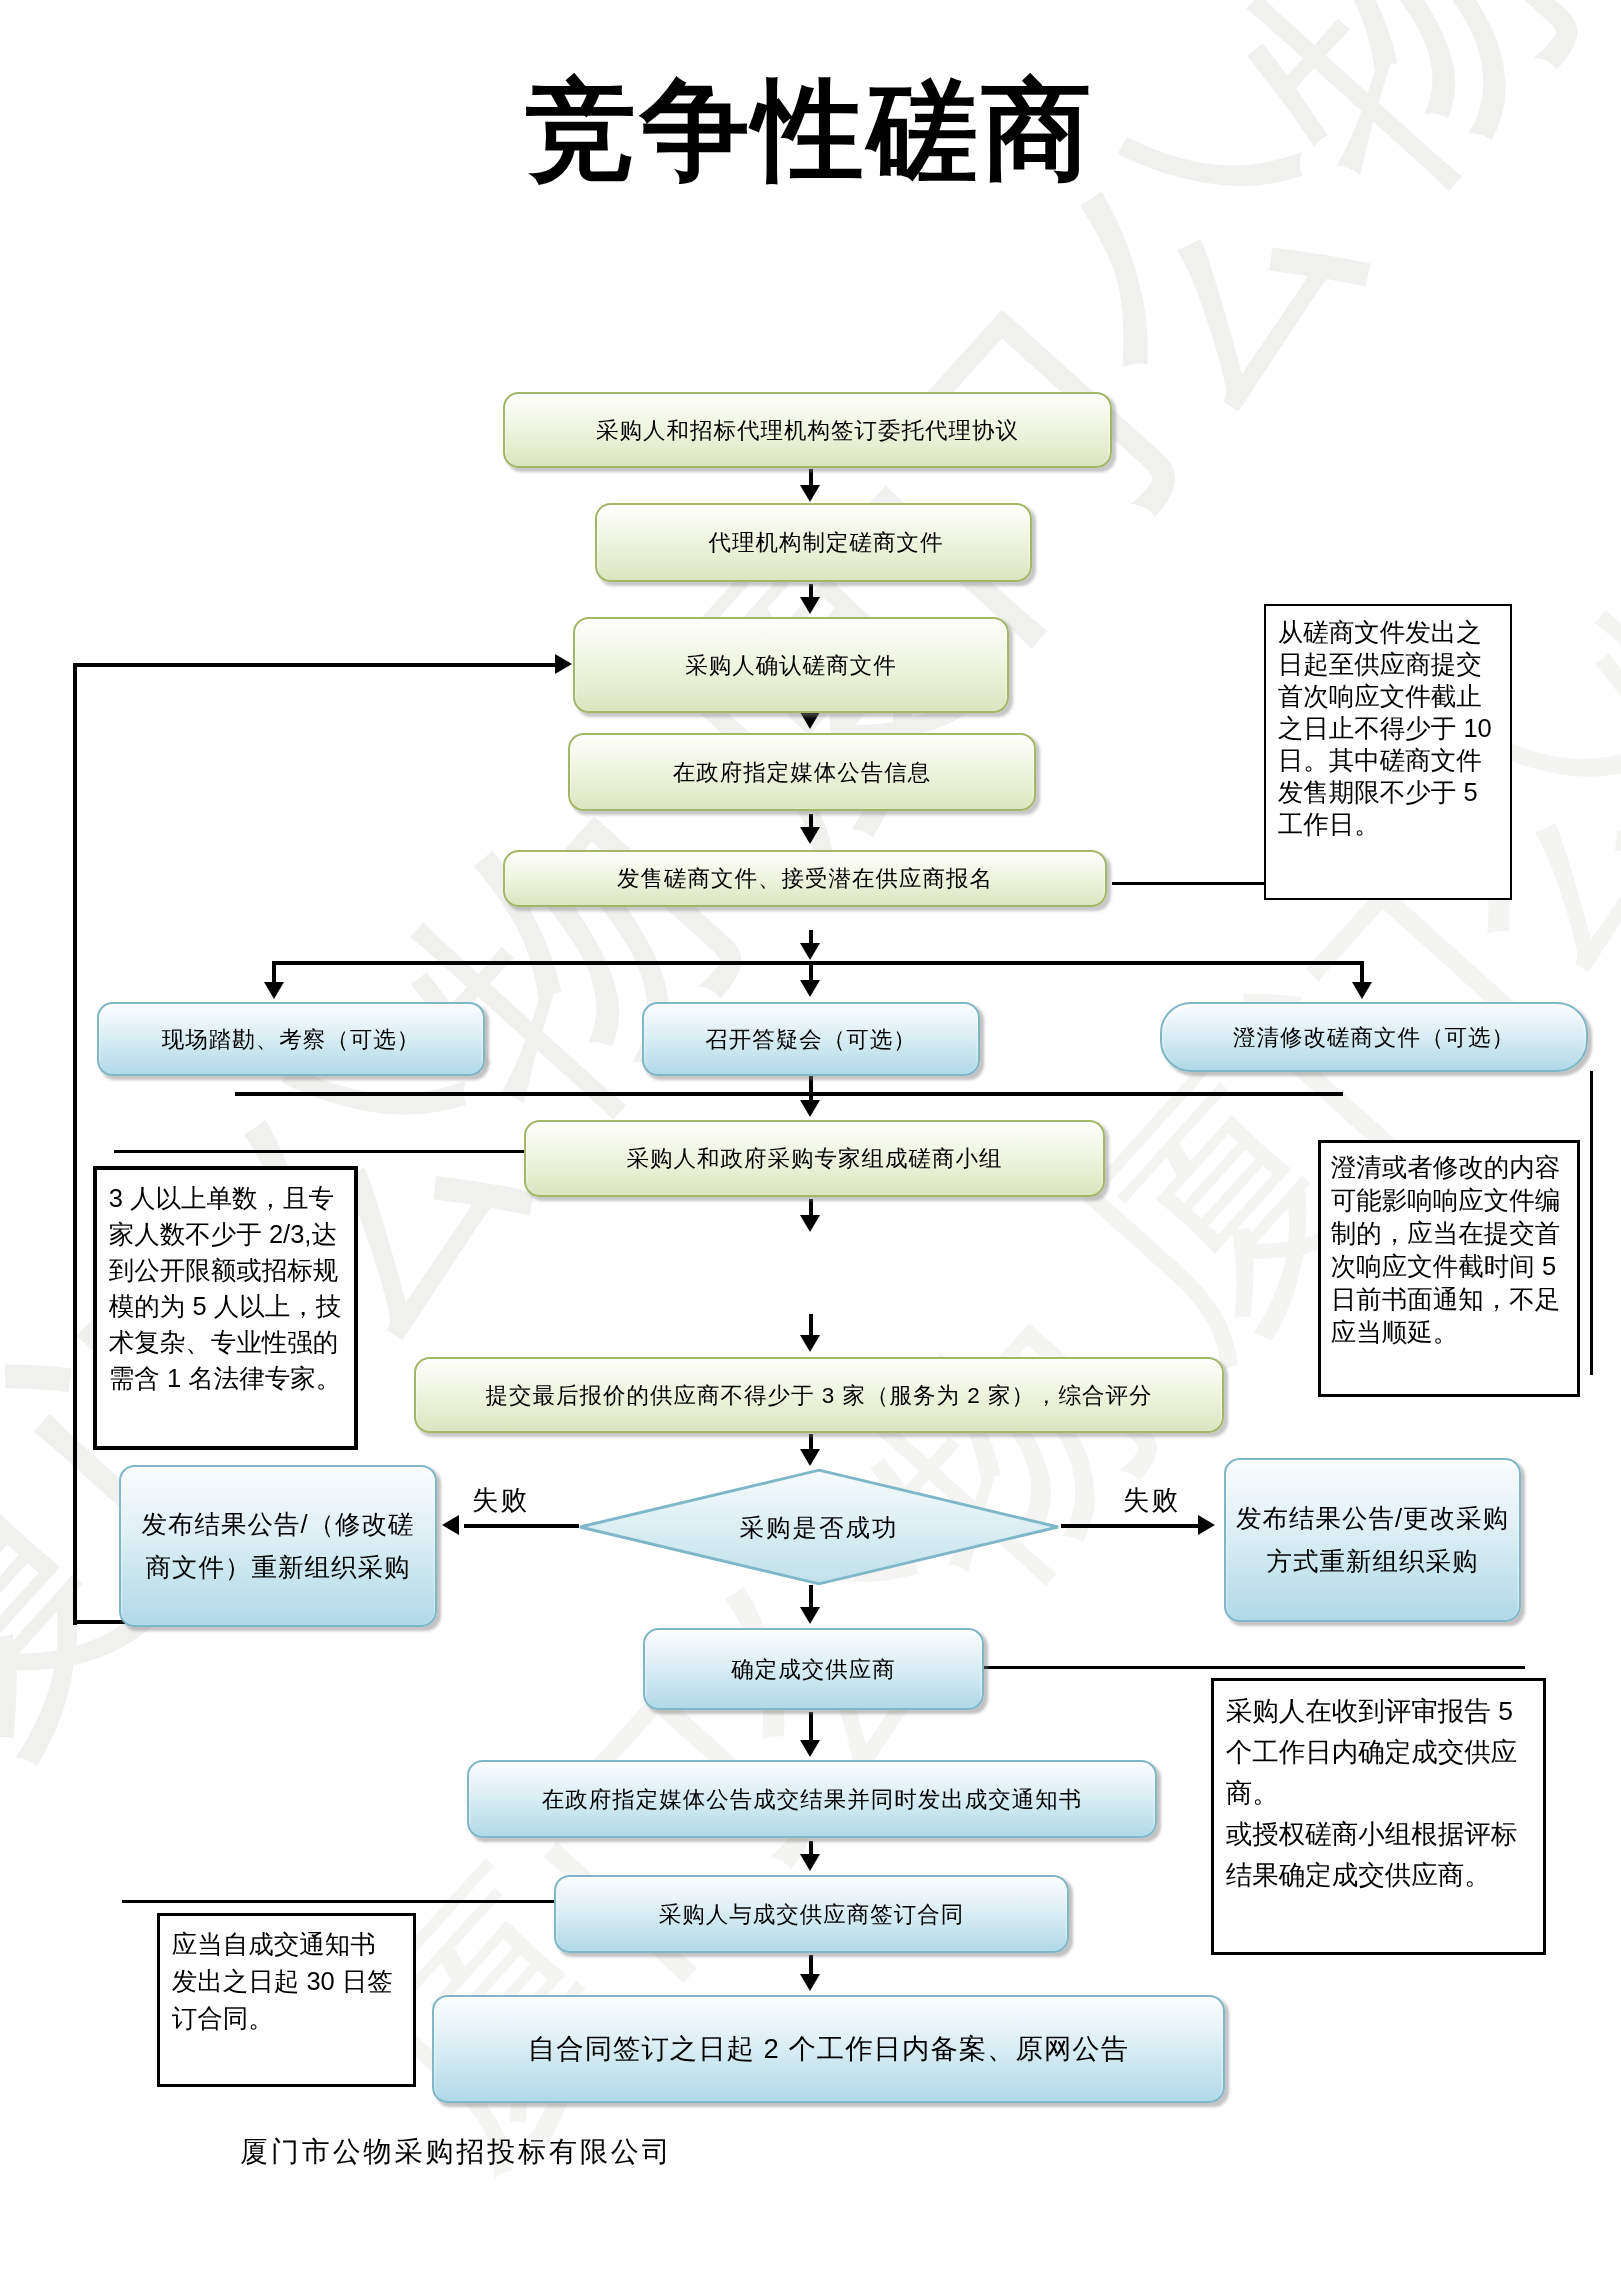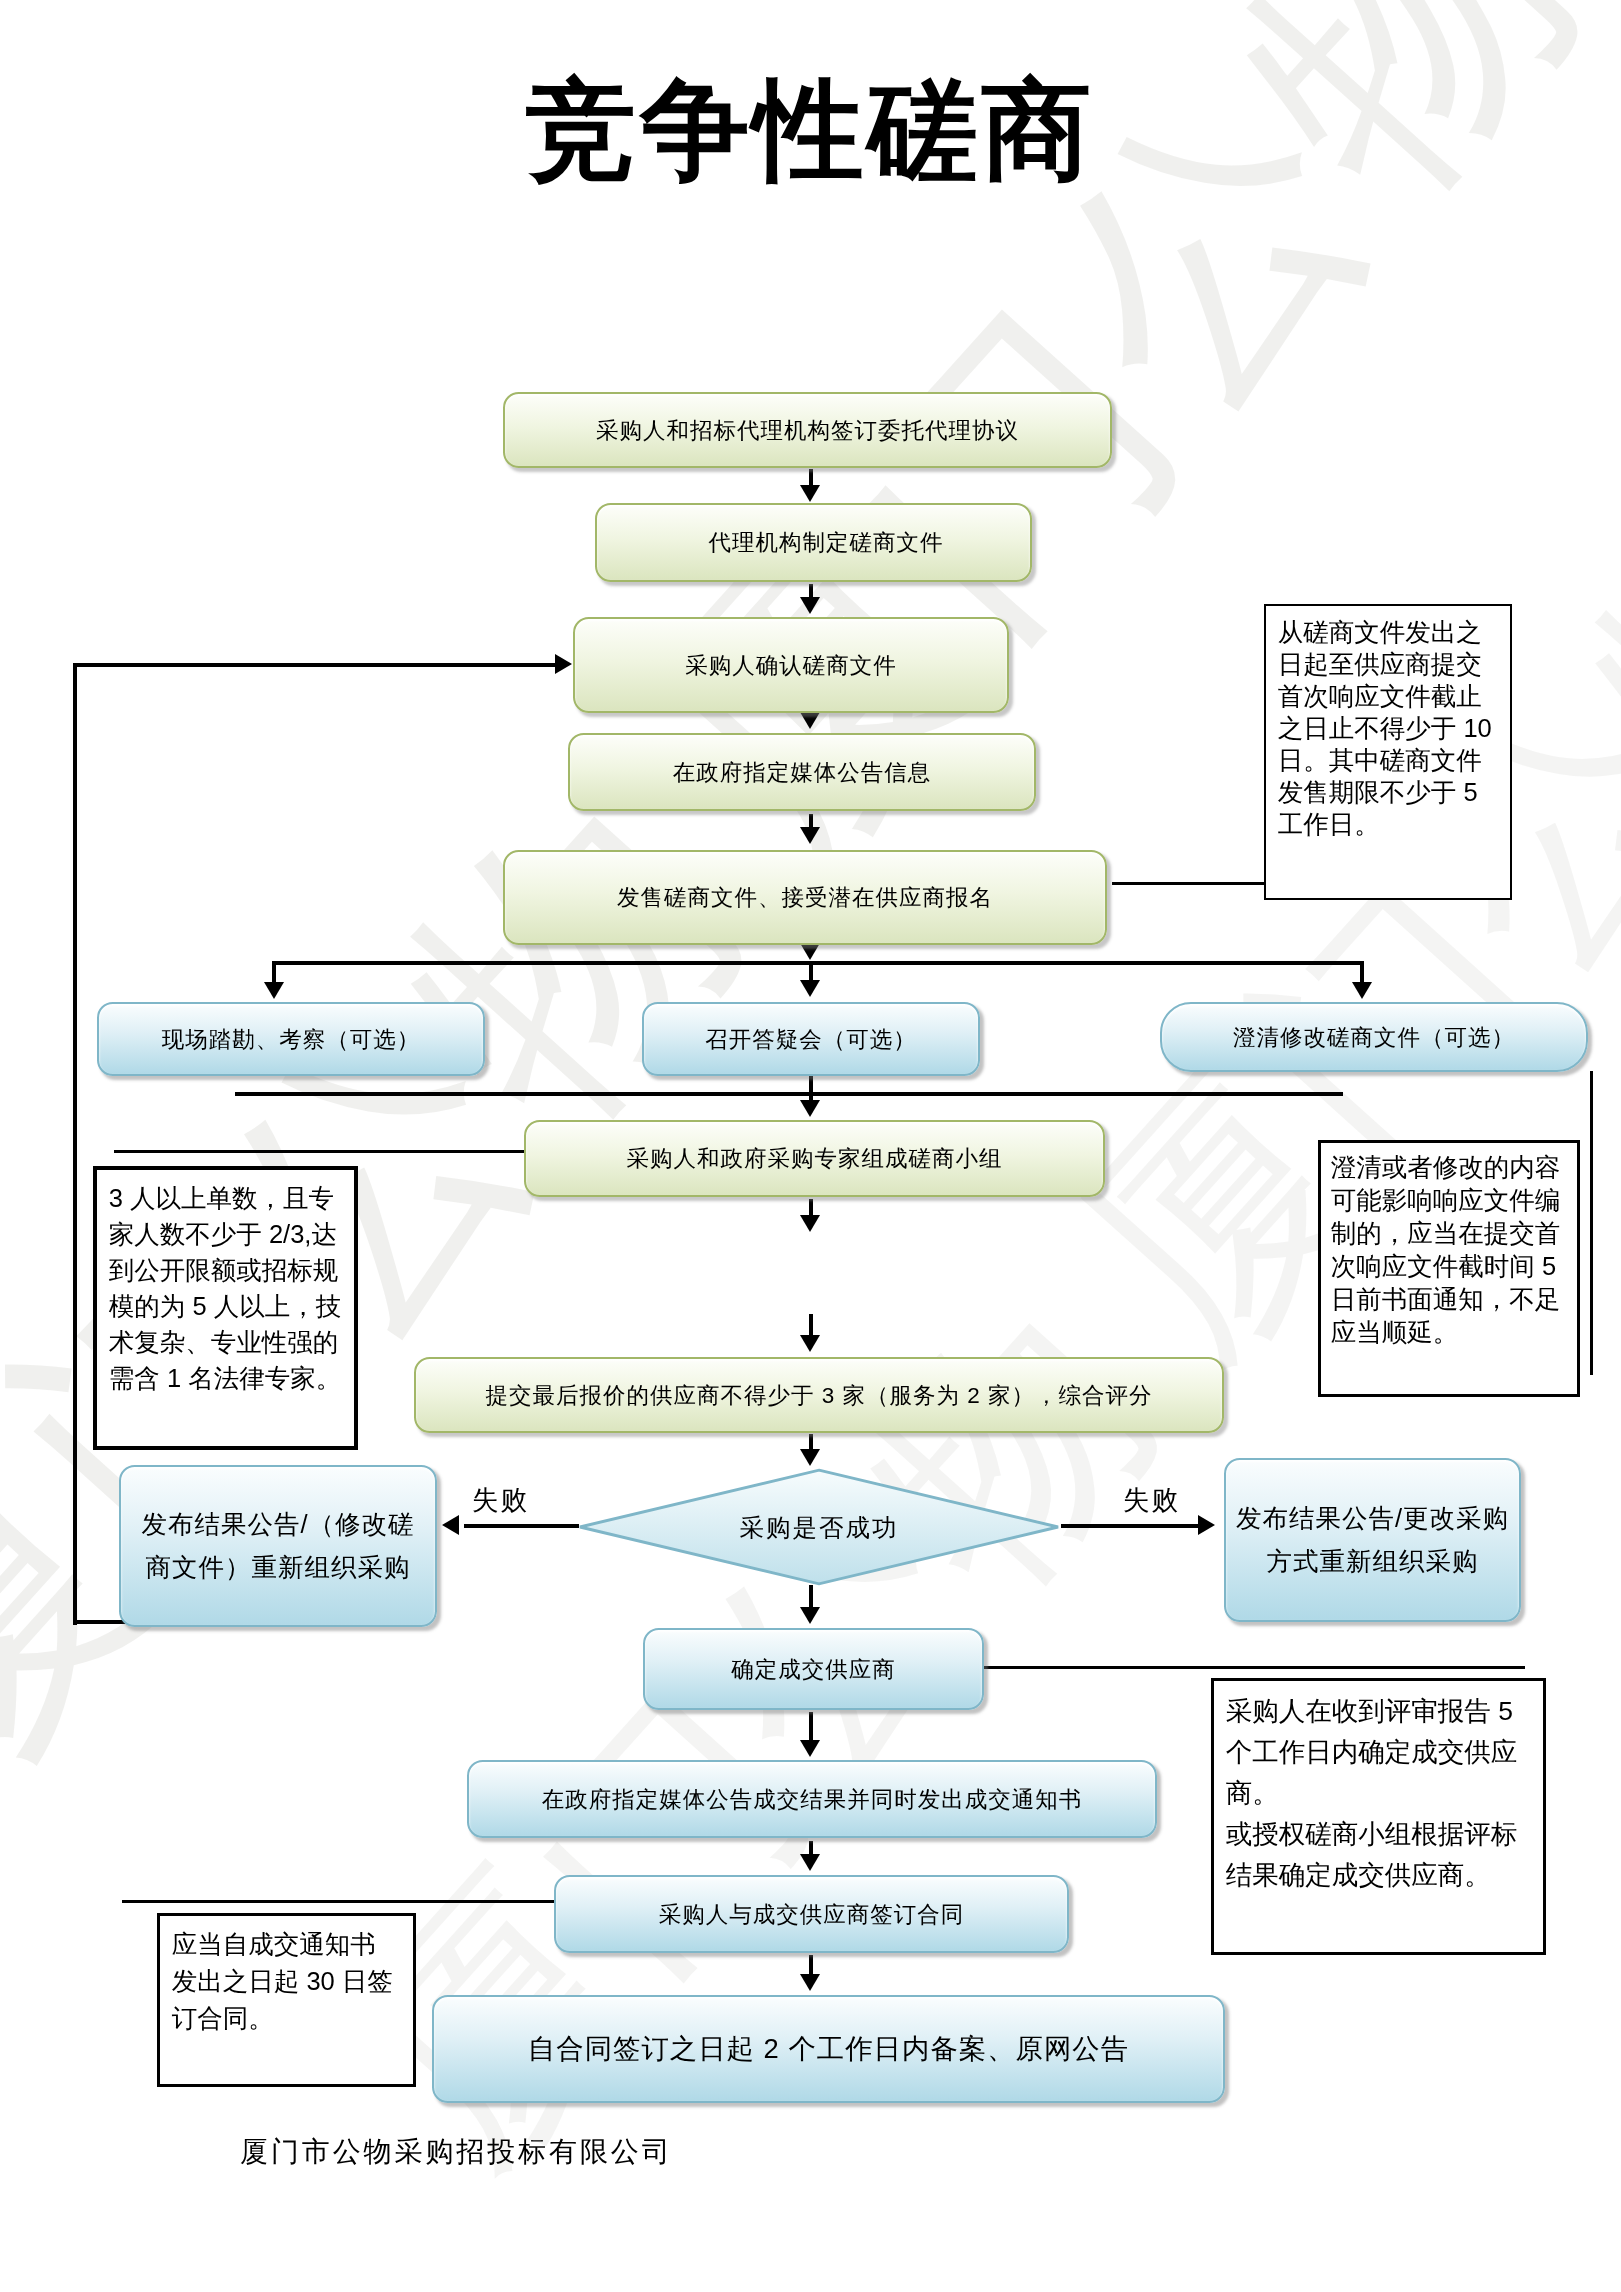--- a/index.html
+++ b/index.html
@@ -164,21 +164,21 @@
   <div class="fail-label" style="left:1123px;top:1482px;">失败</div>
 
   <div class="node g" style="left:503px;top:392px;width:609px;height:76px;">采购人和招标代理机构签订委托代理协议</div>
 
   <div class="node g" style="left:595px;top:503px;width:437px;height:79px;padding-left:35px;">代理机构制定磋商文件</div>
 
   <div class="node g" style="left:573px;top:617px;width:436px;height:96px;">采购人确认磋商文件</div>
 
   <div class="node g" style="left:568px;top:733px;width:468px;height:78px;">在政府指定媒体公告信息</div>
 
-  <div class="node g" style="left:503px;top:850px;width:604px;height:95px;">发售磋商文件、接受潜在供应商报名</div>
+  <div class="node g" style="left:503px;top:850px;width:604px;height:57px;">发售磋商文件、接受潜在供应商报名</div>
 
   <div class="node b" style="left:97px;top:1002px;width:388px;height:74px;">现场踏勘、考察（可选）</div>
 
   <div class="node b" style="left:642px;top:1002px;width:338px;height:74px;">召开答疑会（可选）</div>
 
   <div class="node b" style="left:1160px;top:1002px;width:428px;height:70px;border-radius:31px;">澄清修改磋商文件（可选）</div>
 
   <div class="node g" style="left:524px;top:1120px;width:581px;height:77px;">采购人和政府采购专家组成磋商小组</div>
 
 

